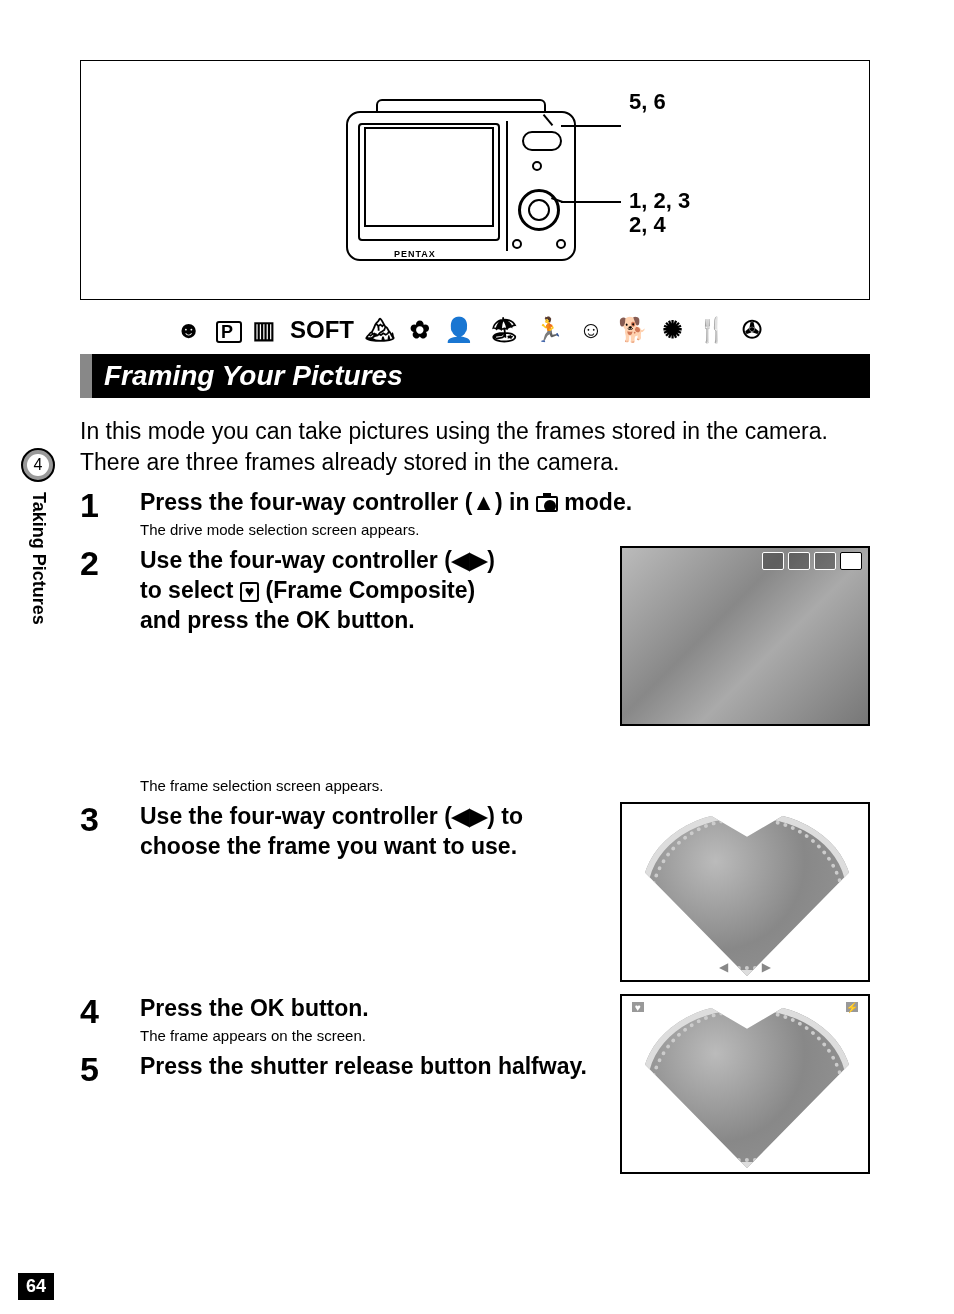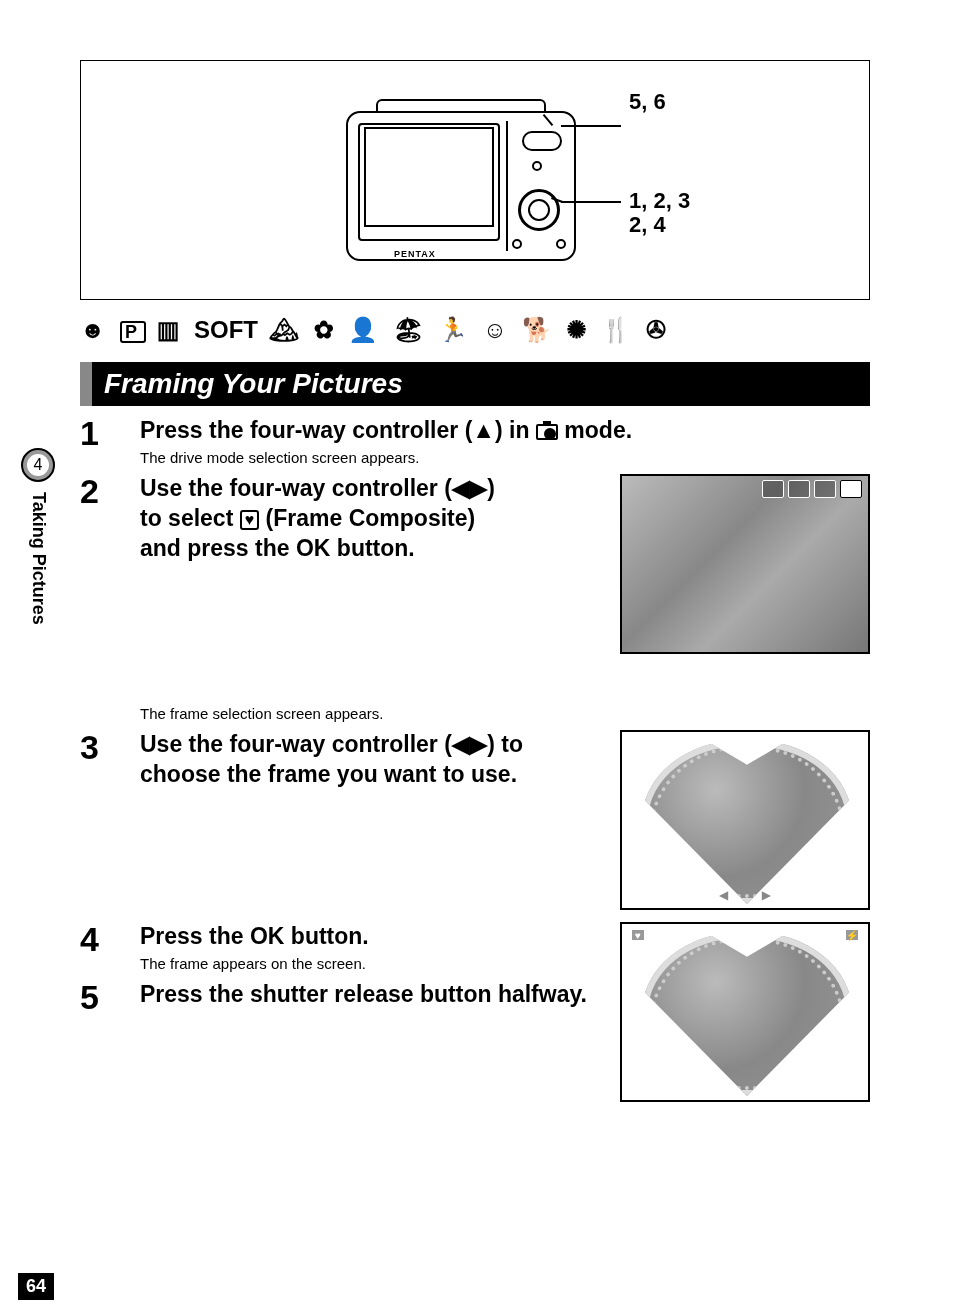--- a/index.html
+++ b/index.html
@@ -152,21 +152,21 @@
     transform:rotate(20deg);
   }
   .label-123 {
     position: absolute;
     left: 548px; top: 128px;
     font-size: 22px;
     font-weight: bold;
     line-height: 1.1;
   }
   .mode-row {
-    text-align: left;
+    text-align: center;
     font-size: 24px;
     font-weight: bold;
     letter-spacing: 4px;
     padding: 4px 8px 2px 0;
     font-family: "Segoe UI Symbol", Arial, sans-serif;
     margin-top: 12px;
   }
   .mode-row .soft { font-family: Arial; letter-spacing: 0; }
   .mode-row .p-box{
     display:inline-block;
@@ -178,21 +178,21 @@
     vertical-align:middle;
   }
   .section-title {
     background: #000;
     color: #fff;
     font-size: 28px;
     font-weight: bold;
     font-style: italic;
     padding: 6px 12px;
     border-left: 12px solid #888;
-    margin-top: 16px;
+    margin-top: 8px;
   }
   .intro {
     font-size: 23px;
     line-height: 1.35;
     margin-top: 18px;
   }
   .steps {
     margin-top: 10px;
   }
   .step {
@@ -407,20 +407,21 @@
     <span>🏃</span>
     <span>☺</span>
     <span>🐕</span>
     <span>✺</span>
     <span>🍴</span>
     <span>✇</span>
   </div>
 
   <div class="section-title">Framing Your Pictures</div>
 
+  <p class="intro">In this mode you can take pictures using the frames stored in the camera. There are three frames already stored in the camera.</p>
 
   <div class="steps">
 
     <div class="step">
       <div class="step-num">1</div>
       <div class="step-body">
         <div class="step-head">
           <span>Press the four-way controller (▲) in </span><span class="cam-icon"></span><span> mode.</span>
         </div>
         <div class="step-sub">The drive mode selection screen appears.</div>

